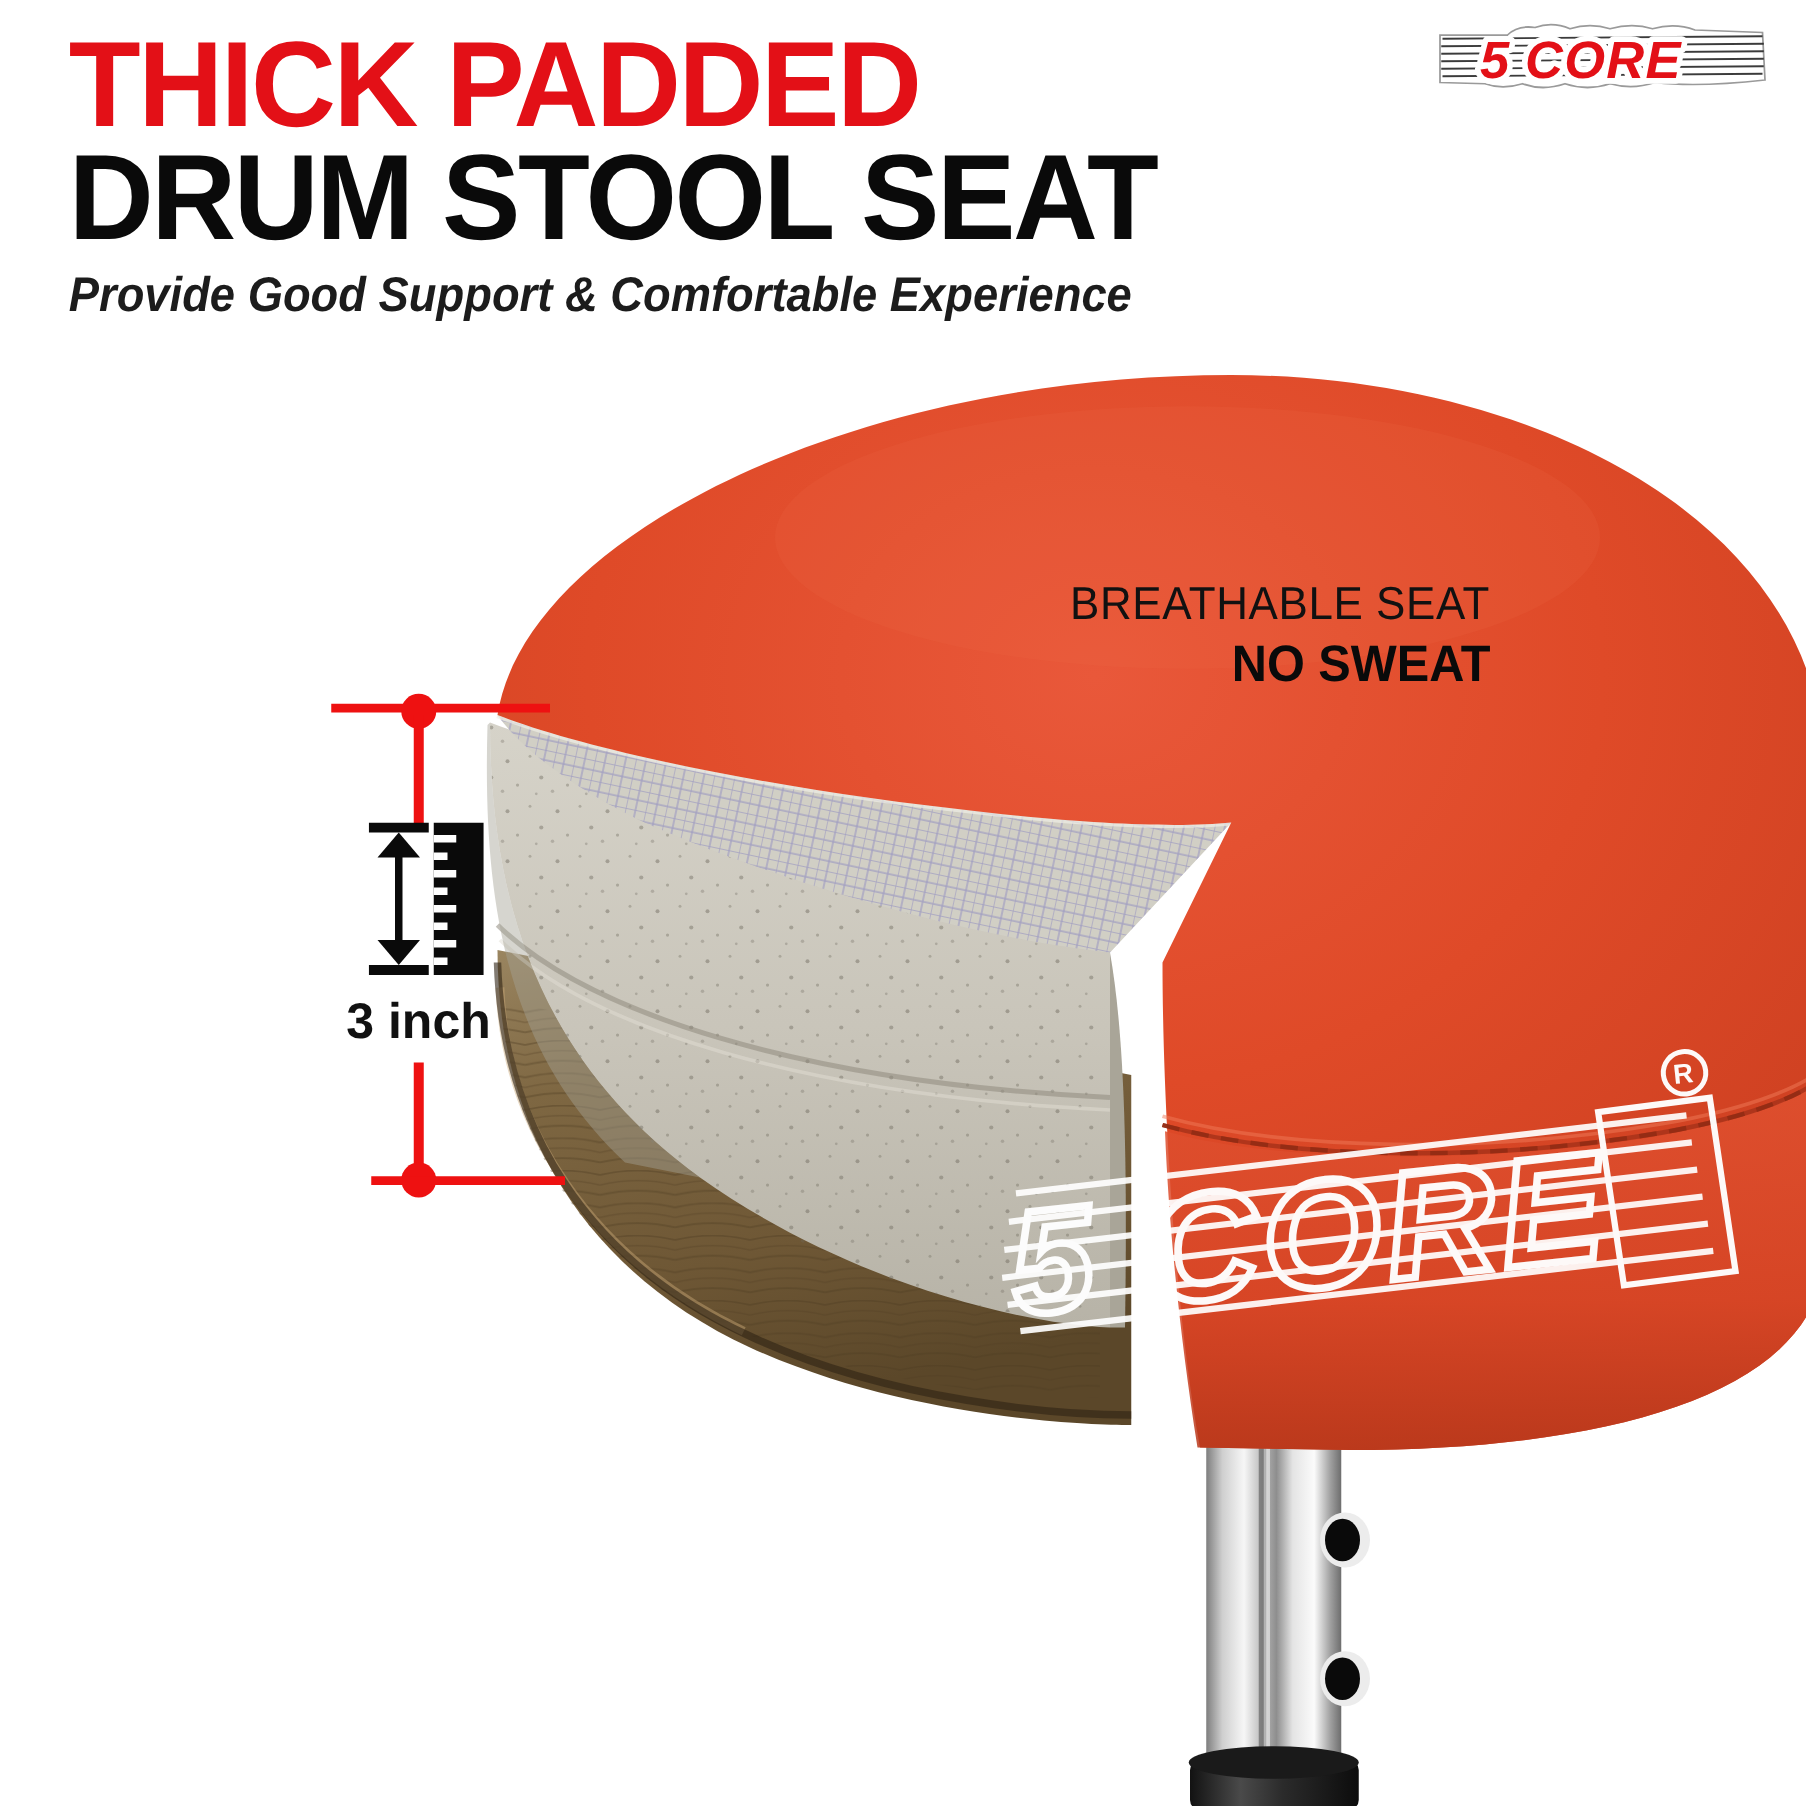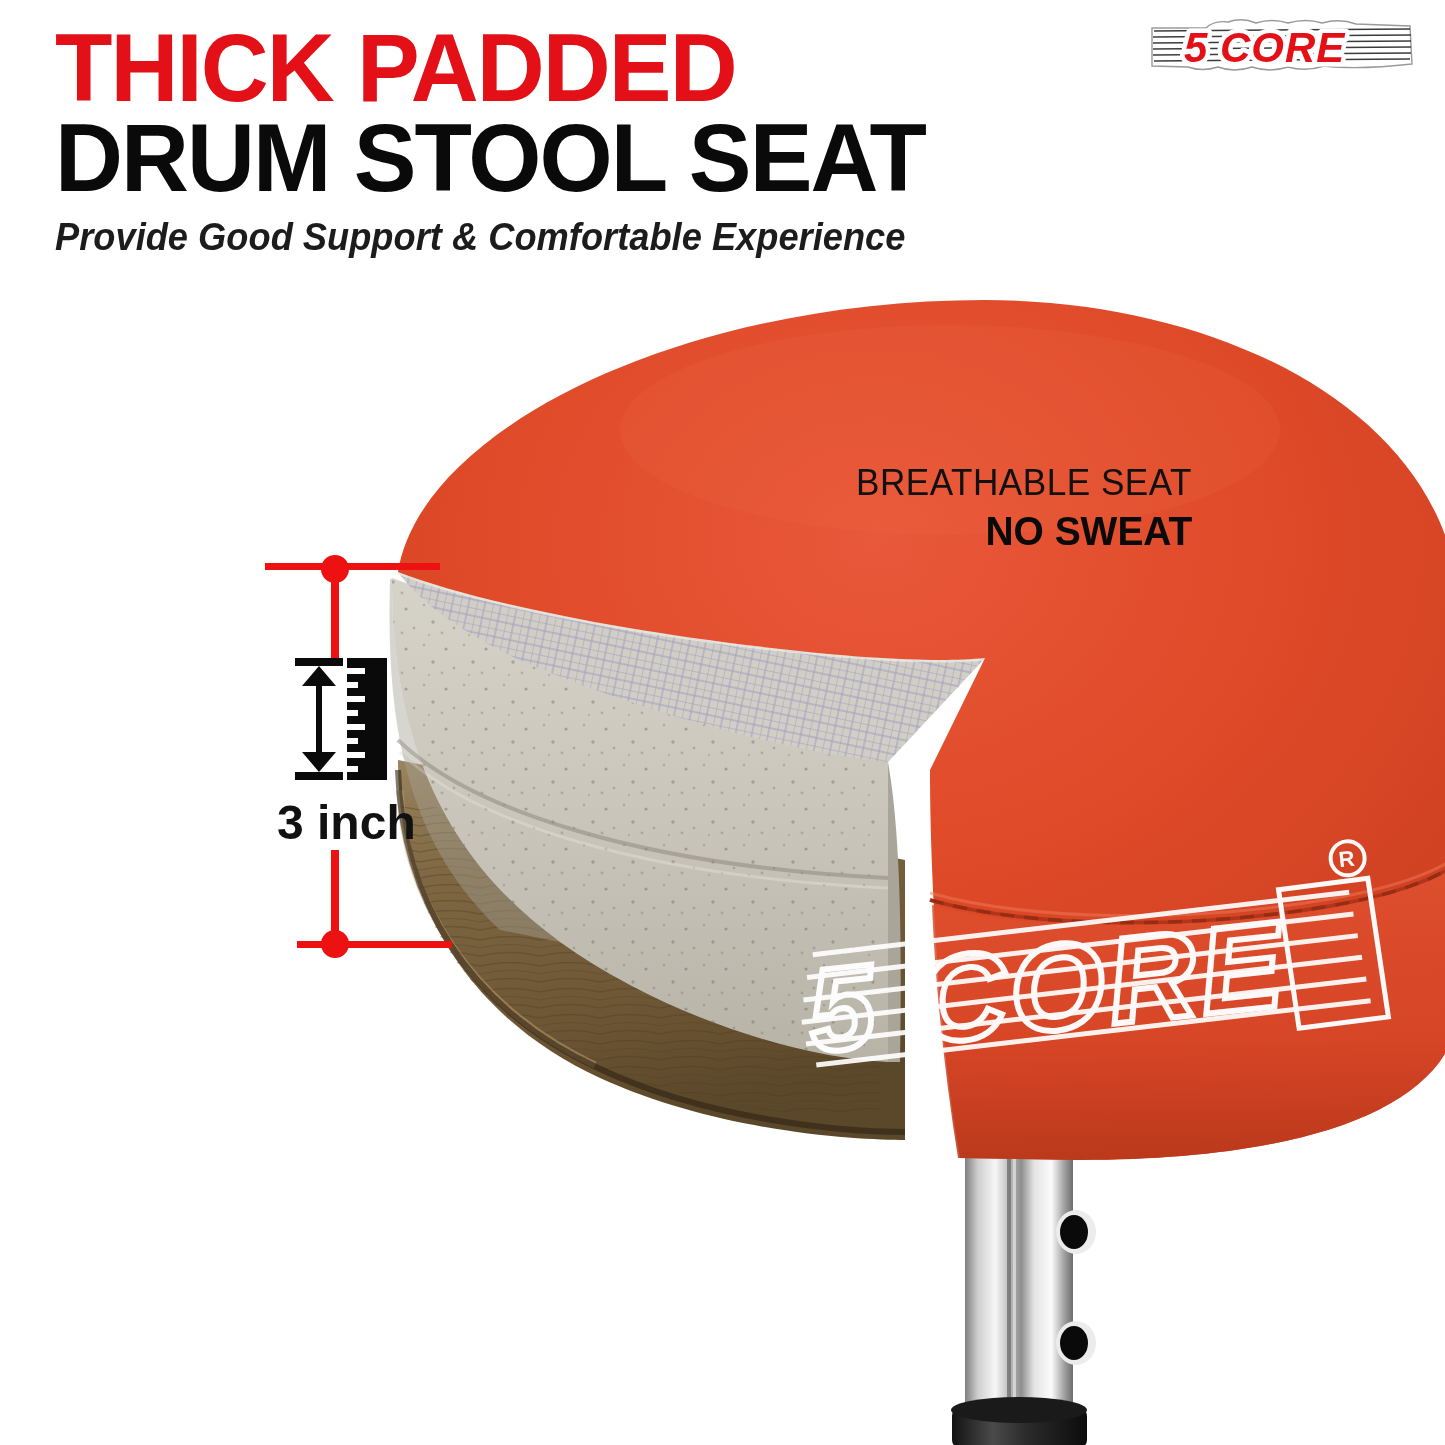--- a/index.html
+++ b/index.html
@@ -61,21 +61,21 @@
     transform:scaleX(0.95); transform-origin:left top; white-space:nowrap;
   }
 
   
   #dimension { position:absolute; left:255px; top:550px; width:260px; height:420px; }
   .dim-hline { position:absolute; height:7px; background:#EE1111; }
   .dim-vline { position:absolute; width:8px; background:#EE1111; }
   .dim-dot { position:absolute; width:28px; height:28px; border-radius:50%; background:#EE1111; }
   #dim-label {
     position:absolute; left:22px; top:245px;
-    font-size:48px; font-weight:bold; color:#111;
+    font-size:40px; font-weight:bold; color:#111;
     white-space:nowrap;
   }
   #ruler-icon { position:absolute; left:40px; top:108px; width:92px; height:122px; }
 </style>
 </head>
 <body>
 
 <div id="stool">
   <svg width="1445" height="1445" viewBox="0 0 1445 1445" xmlns="http://www.w3.org/2000/svg">
     <defs>

